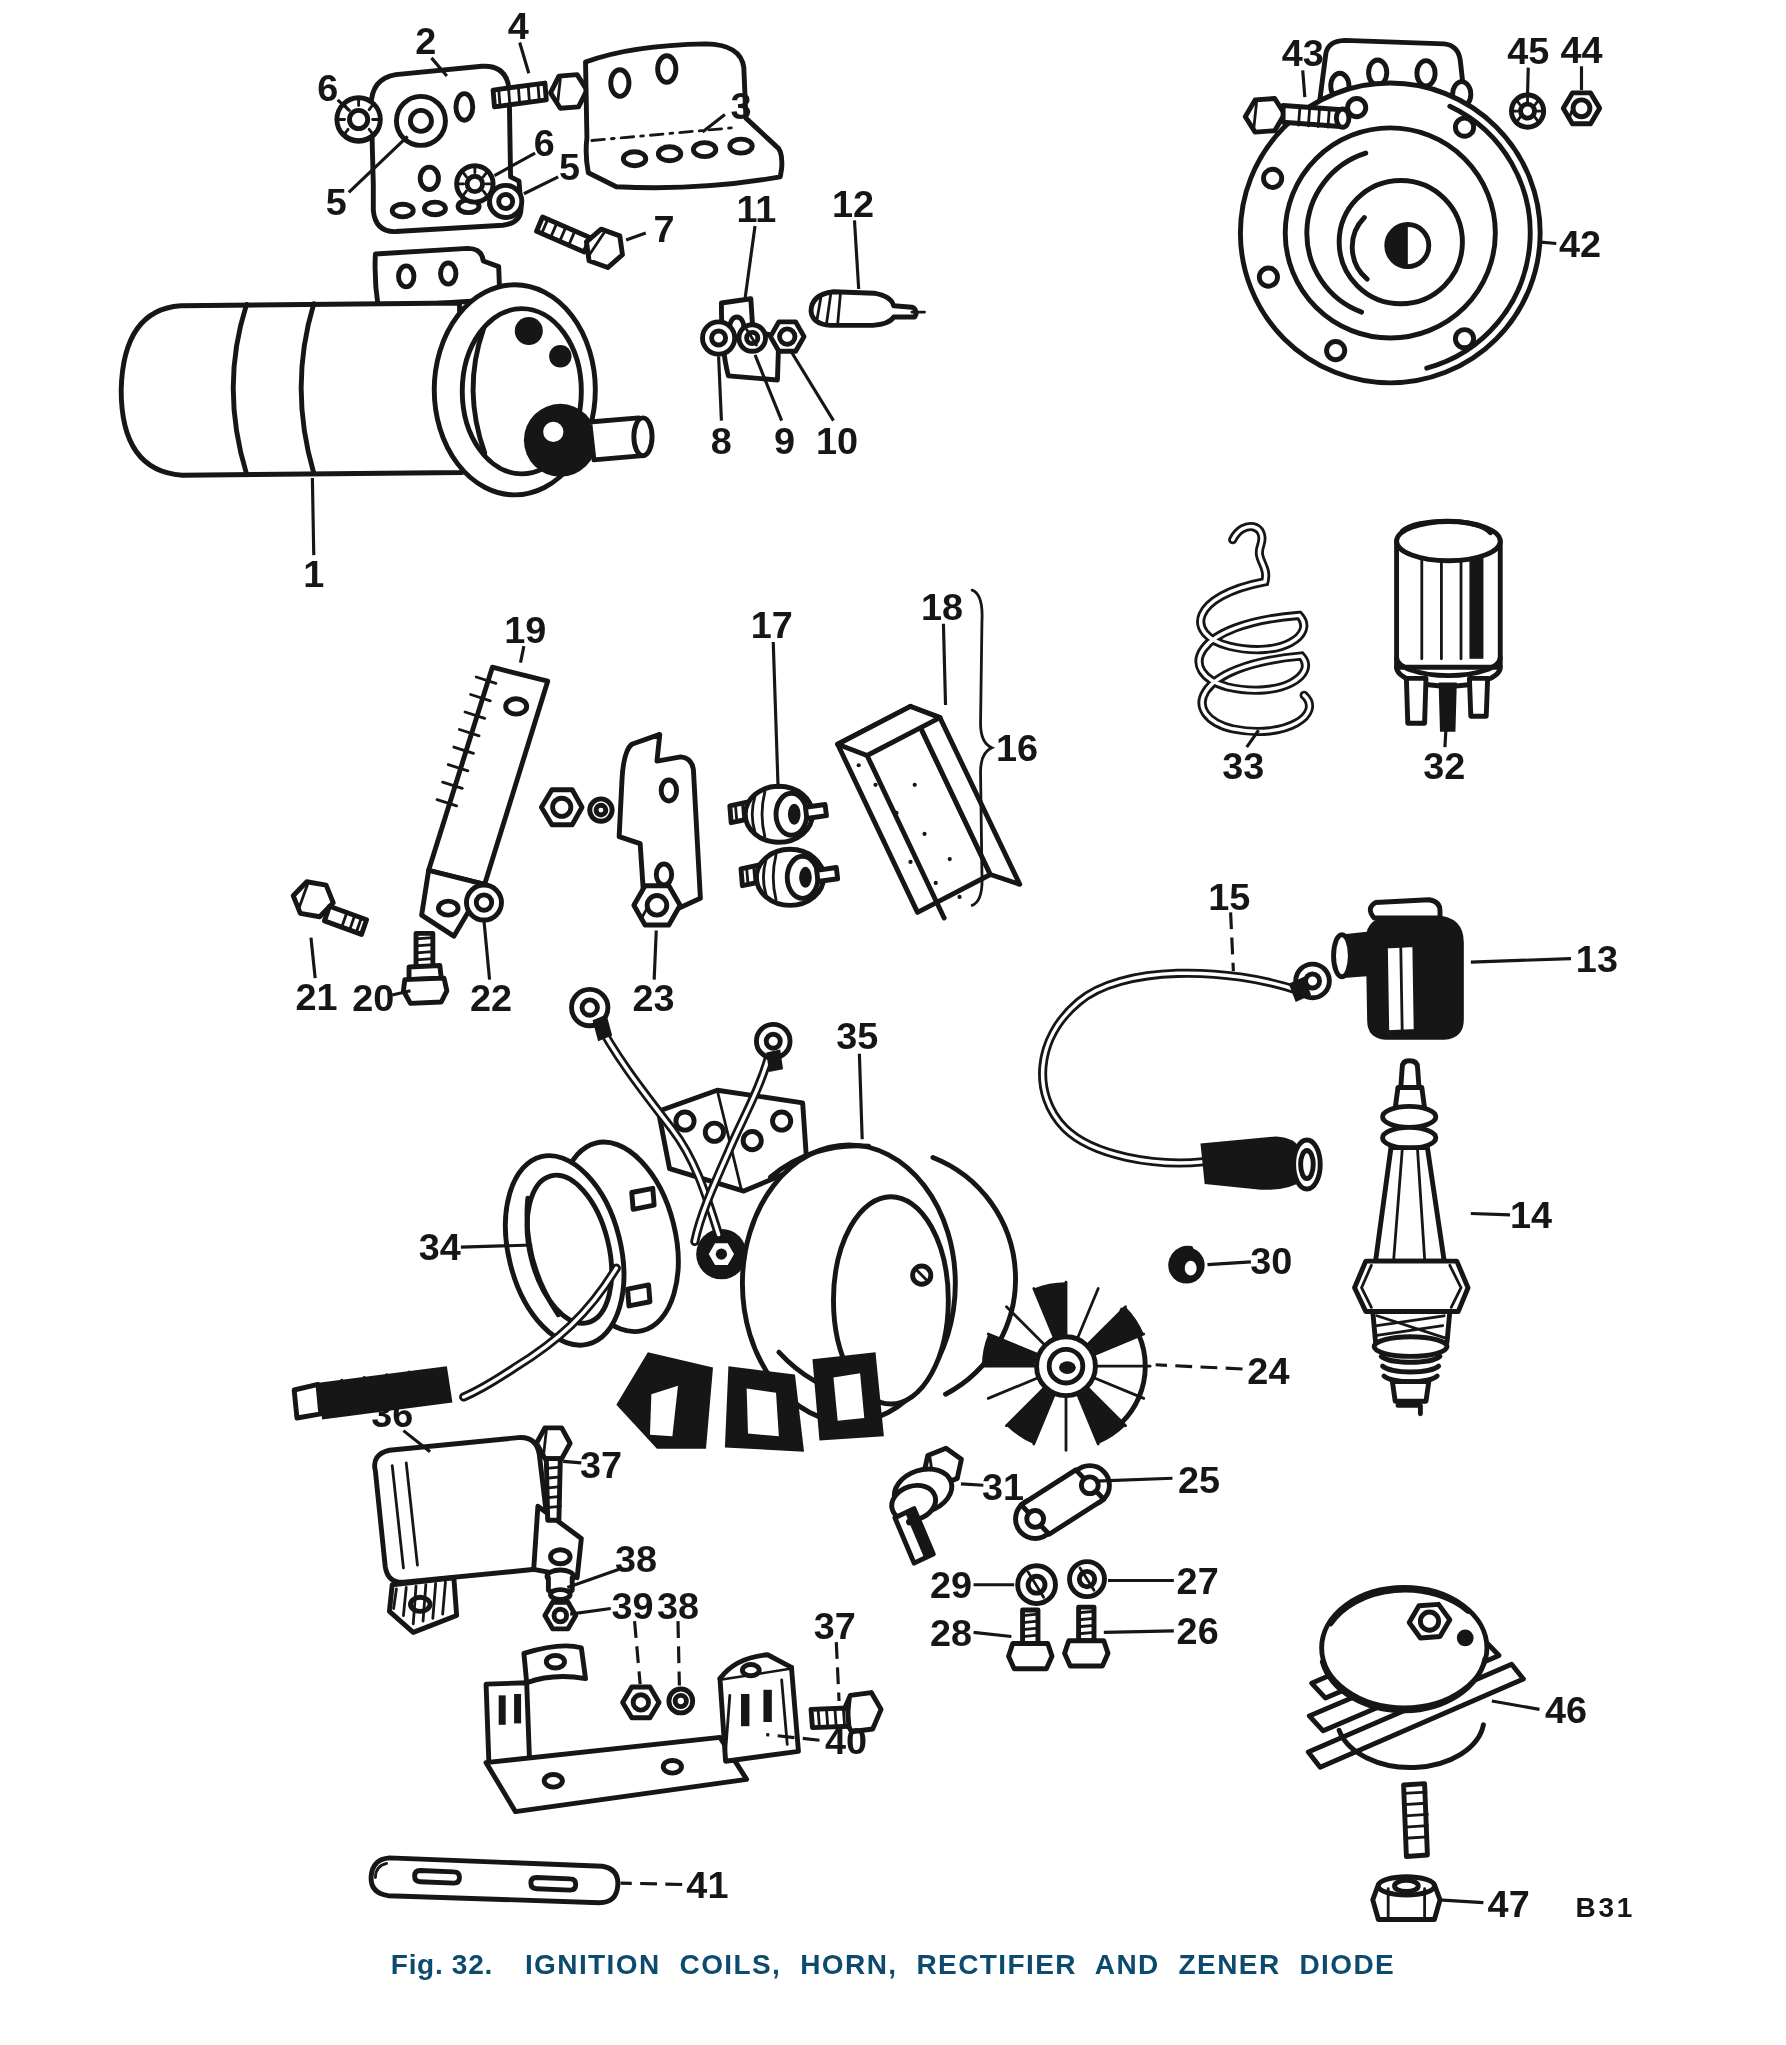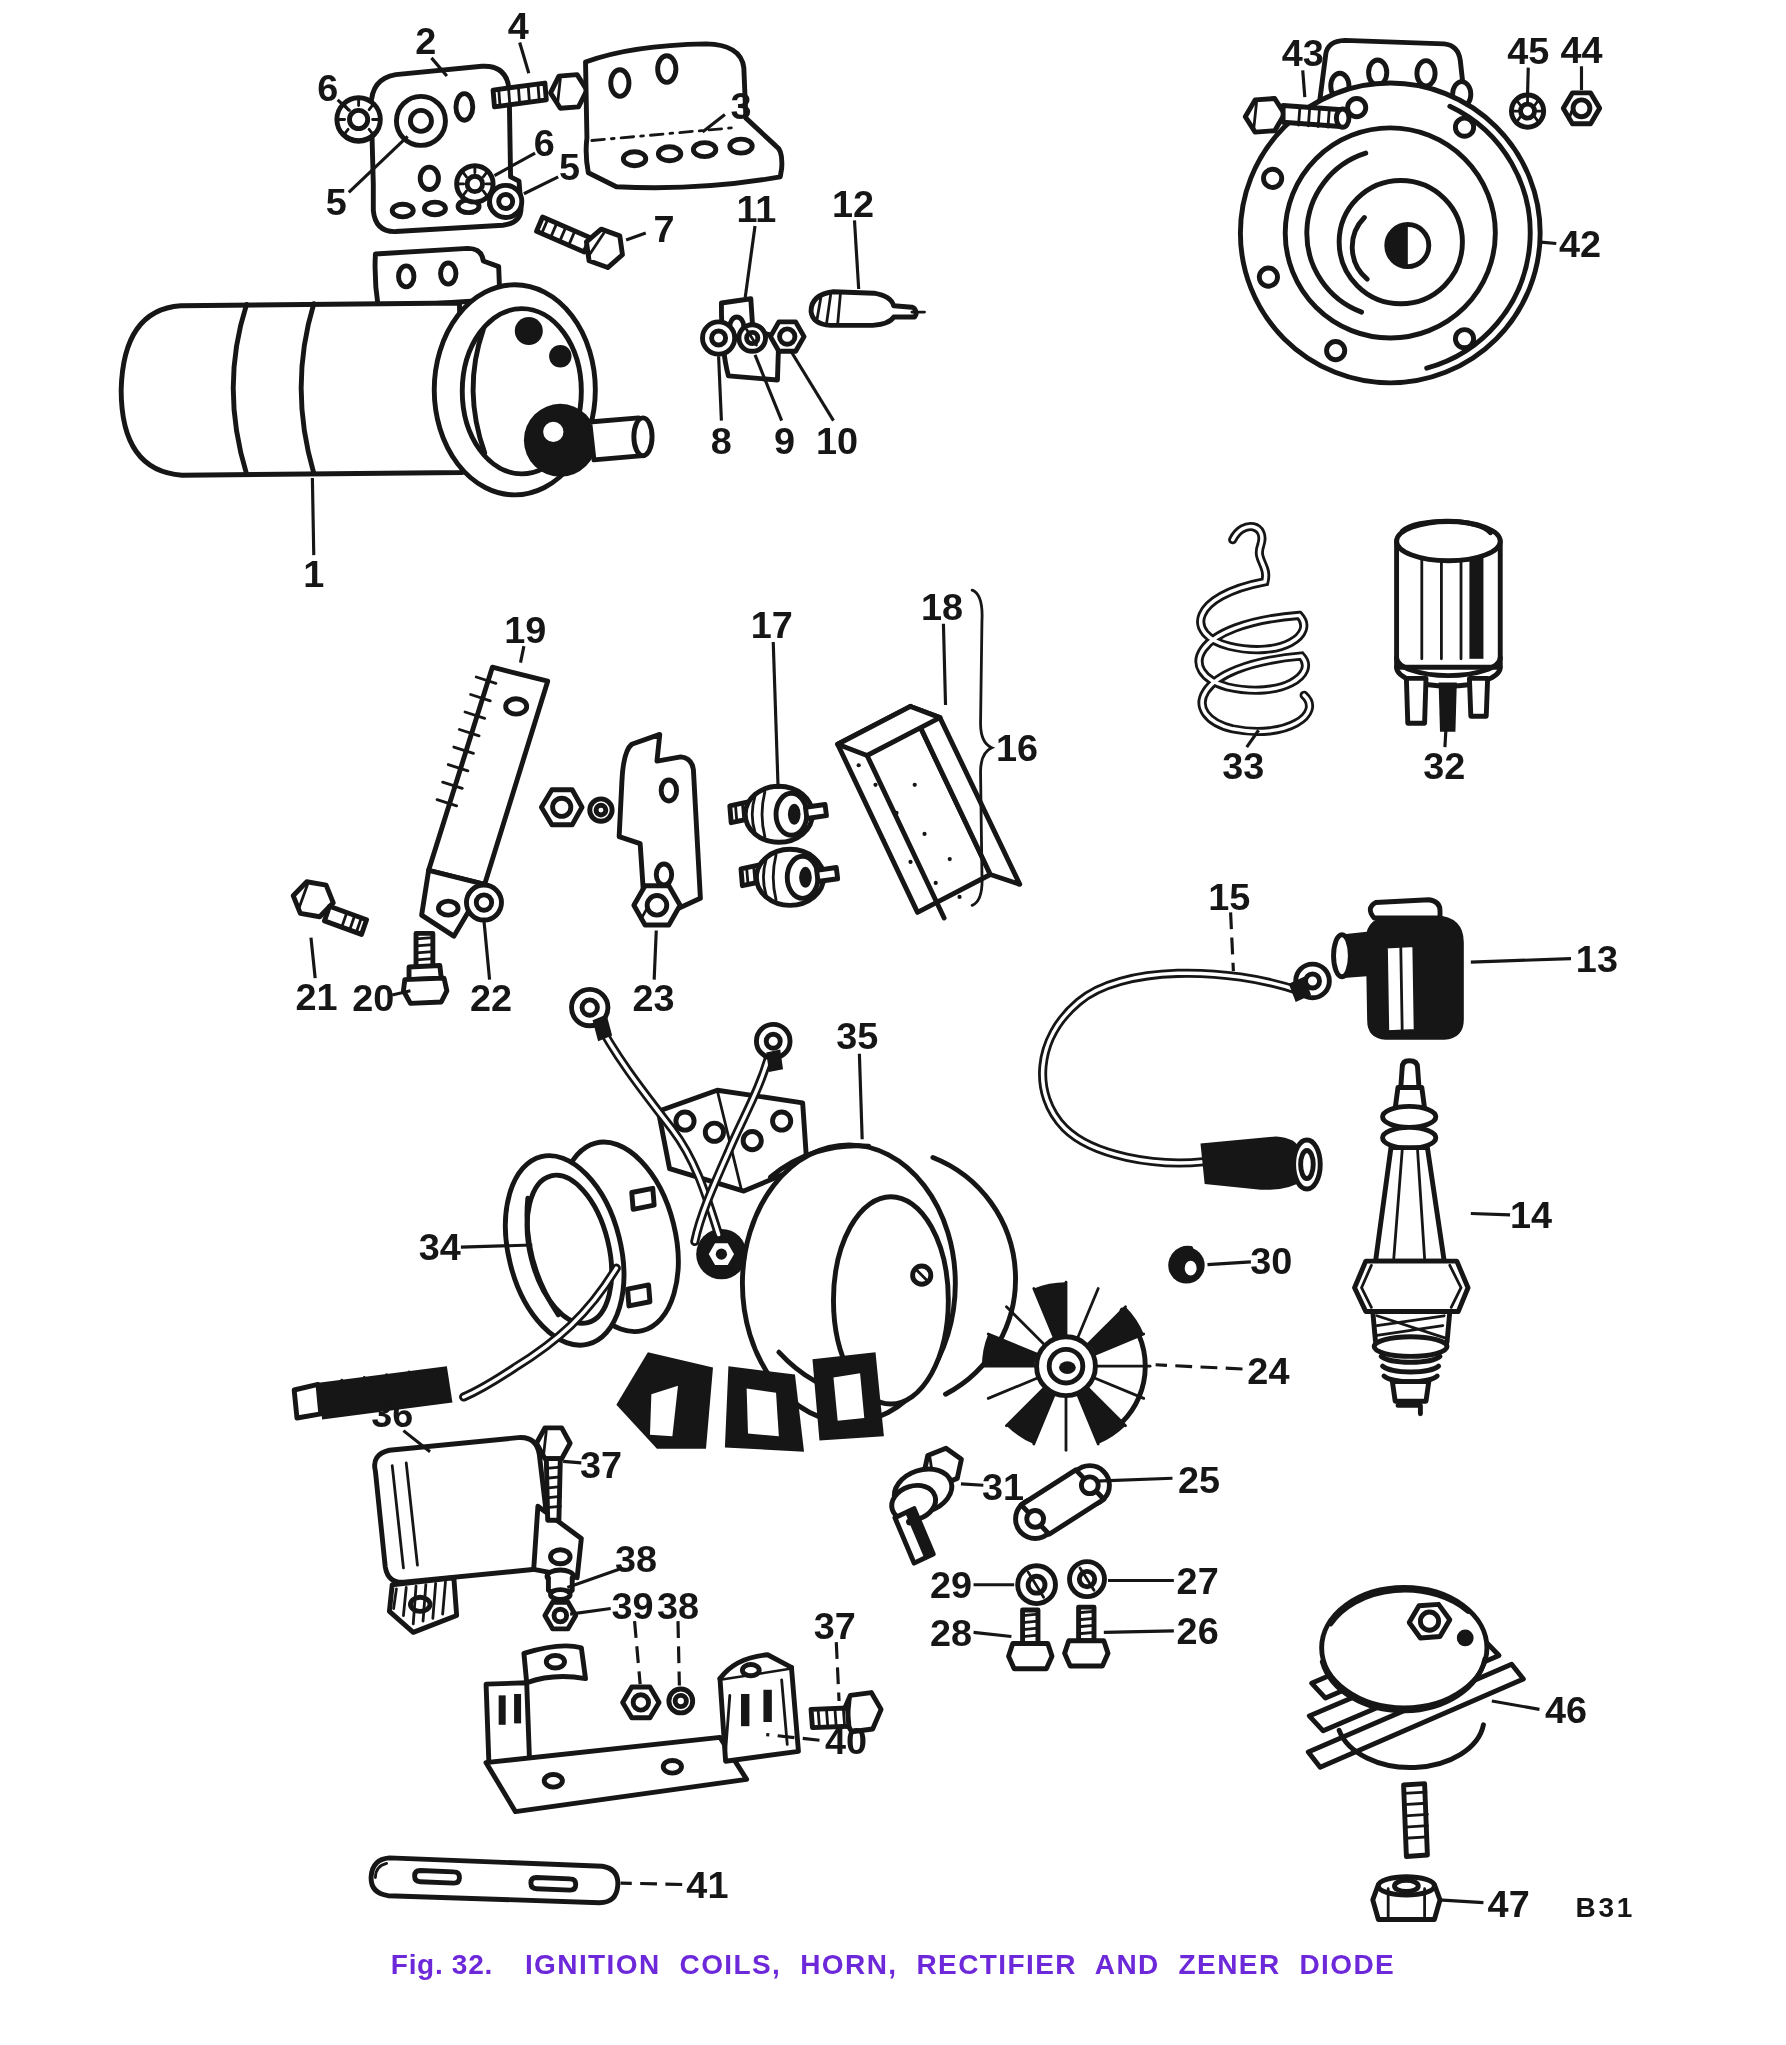--- a/index.html
+++ b/index.html
@@ -11,21 +11,21 @@
   .ln{fill:none;stroke:#161616;stroke-width:7;stroke-linejoin:round;stroke-linecap:round}
   .th{fill:none;stroke:#161616;stroke-width:4;stroke-linecap:round}
   .fd{fill:#161616;stroke:none}
   .wire{fill:none;stroke:#161616;stroke-width:13;stroke-linecap:round}
   .wirec{fill:none;stroke:#ffffff;stroke-width:5;stroke-linecap:round}
   .lead{stroke:#161616;stroke-width:4.5;fill:none}
   .lead.dashed{stroke-dasharray:24 12}
   .callout{font:bold 54px "Liberation Sans","DejaVu Sans",sans-serif;fill:#161616}
   .plate{font:bold 40px "Liberation Sans","DejaVu Sans",sans-serif;fill:#161616;letter-spacing:4px}
   #caption{position:absolute;top:1949px;left:0;width:1786px;text-align:center;
-           font:bold 28px "Liberation Sans","DejaVu Sans",sans-serif;color:#6d28d9;
+           font:bold 28px "Liberation Sans","DejaVu Sans",sans-serif;color:#0c4a6e;
            letter-spacing:1.4px;white-space:nowrap}
   #caption .fig{margin-right:32px;letter-spacing:0.7px}
   #caption .ttl{word-spacing:9.8px}
 </style>
 </head>
 <body>
 
 <div id="page">
 <svg viewBox="0 0 2550 2920" width="1786" height="2046">
 

